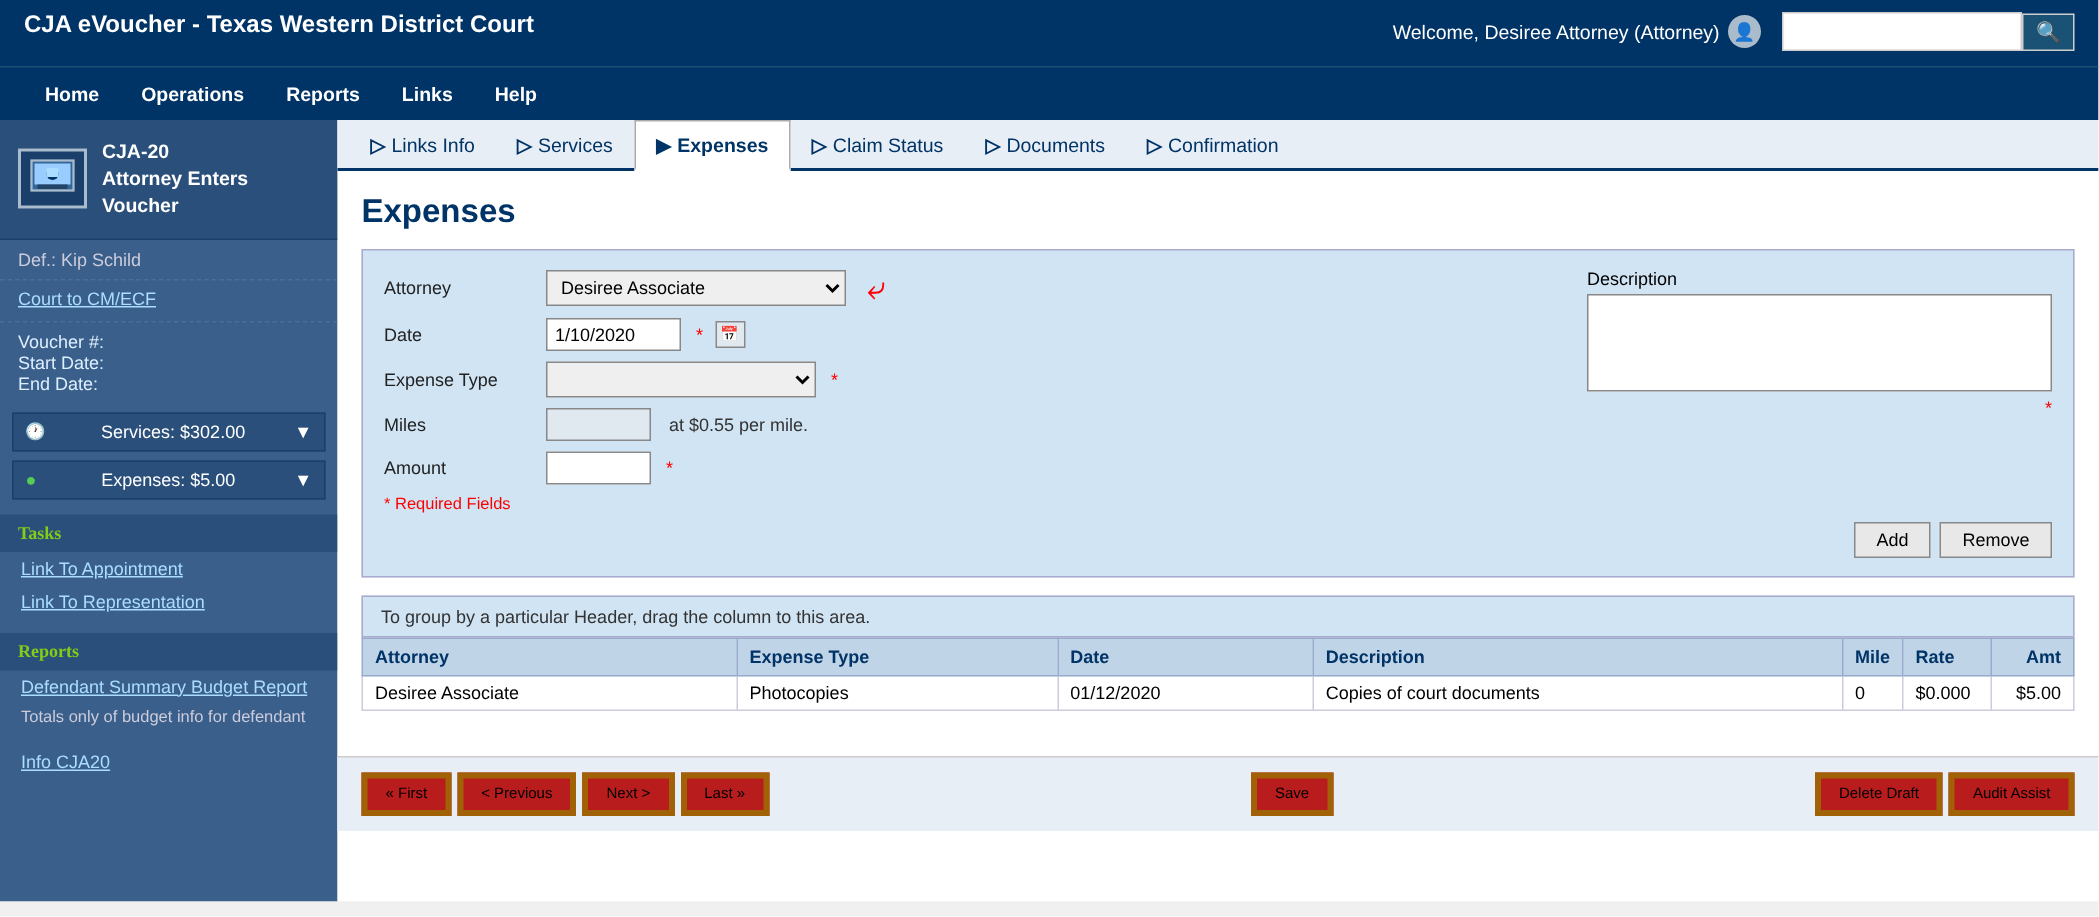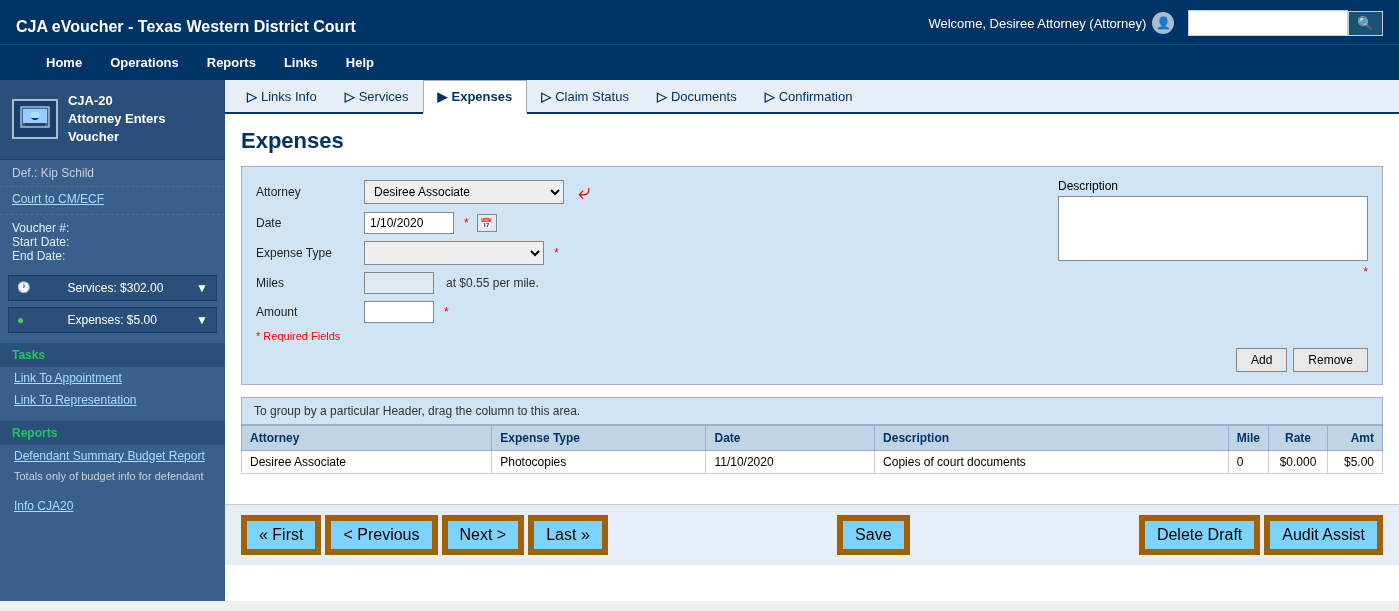--- a/index.html
+++ b/index.html
@@ -3,21 +3,21 @@
   <meta charset="utf-8">
   <style>
     * { box-sizing: border-box; margin: 0; padding: 0; }
     body { font-family: Arial, sans-serif; font-size: 13px; background: #f0f0f0; }
 
     
     .top-header {
       background: #003366;
       color: white;
       display: flex;
-      align-items: flex-end;
+      align-items: flex-start;
       justify-content: space-between;
       padding: 8px 16px;
       min-height: 44px;
     }
     .top-header .app-title { font-size: 16px; font-weight: bold; color: white; }
     .top-header .user-info { display: flex; align-items: center; gap: 6px; font-size: 13px; color: white; }
     .top-header .search-box { display: flex; align-items: center; }
     .top-header input[type="text"] { padding: 3px 6px; border: 1px solid #ccc; font-size: 12px; width: 160px; }
     .top-header .search-btn {
       background: #1a5276;
@@ -25,21 +25,21 @@
       color: white;
       padding: 4px 8px;
       cursor: pointer;
     }
 
     
     .nav-bar {
       background: #003366;
       display: flex;
       align-items: center;
-      padding: 0 32px;
+      padding: 0 16px;
       border-top: 1px solid #1a5276;
     }
     .nav-bar a {
       color: white;
       text-decoration: none;
       padding: 10px 14px;
       display: inline-block;
       font-size: 13px;
       font-weight: bold;
     }
@@ -99,21 +99,22 @@
     }
     .sidebar-amount-btn.green-icon::before { content: "●"; color: #55cc55; margin-right: 4px; }
     .sidebar-amount-btn.clock-icon::before { content: "🕐"; margin-right: 4px; font-size: 11px; }
 
     .sidebar-section { margin-top: 10px; }
     .sidebar-section-title {
       background: #2a4f7a;
       padding: 5px 12px;
       font-size: 12px;
       font-weight: bold;
-      color: #22c55e;
+      color: #84cc16;
+      font-family: Liberation Serif, serif;
     }
     .sidebar-section a { display: block; padding: 4px 14px; color: #aaddff; font-size: 12px; text-decoration: underline; cursor: pointer; }
     .sidebar-section p { padding: 3px 14px; font-size: 11px; color: #ccd; }
 
     
     .content-area {
       flex: 1;
       background: white;
       padding: 0;
     }
@@ -260,41 +261,41 @@
       text-align: left;
       font-weight: bold;
       color: #003366;
     }
     .data-table td {
       border: 1px solid #ccd;
       padding: 4px 8px;
       background: white;
     }
     .data-table .col-mile { width: 40px; text-align: left; }
-    .data-table .col-rate { width: 59px; text-align: center; }
+    .data-table .col-rate { width: 59px; text-align: left; }
     .data-table .col-amt { width: 55px; text-align: right; }
 
     
     .footer-nav {
       display: flex;
       align-items: center;
       justify-content: space-between;
       padding: 10px 16px;
       background: #e8eef5;
       border-top: 1px solid #ccc;
       margin-top: 16px;
     }
     .footer-nav-left { display: flex; gap: 4px; }
     .footer-nav-center { display: flex; gap: 8px; }
     .footer-nav-right { display: flex; gap: 4px; justify-content: center; }
     .nav-btn {
       padding: 5px 12px;
-      border: 6px solid #a16207;
-      background: #7dd3fc;
-      font-size: 16px;
+      border: 4px solid #a16207;
+      background: #b91c1c;
+      font-size: 10px;
       cursor: pointer;
     }
 
     .user-avatar {
       width: 22px;
       height: 22px;
       background: #aabbcc;
       border-radius: 50%;
       display: flex;
       align-items: center;
@@ -482,21 +483,21 @@
               <th class="col-mile">Mile</th>
               <th class="col-rate">Rate</th>
               <th class="col-amt">Amt</th>
             </tr>
           </thead>
           <tbody id="expenses-tbody">
 
           <tr>
       <td>Desiree Associate</td>
       <td>Photocopies</td>
-      <td>11/10/2020</td>
+      <td>01/12/2020</td>
       <td>Copies of court documents</td>
       <td class="col-mile">0</td>
       <td class="col-rate">$0.000</td>
       <td class="col-amt">$5.00</td>
     </tr>
             </tbody>
         </table>
       </div>
     </div>
 

